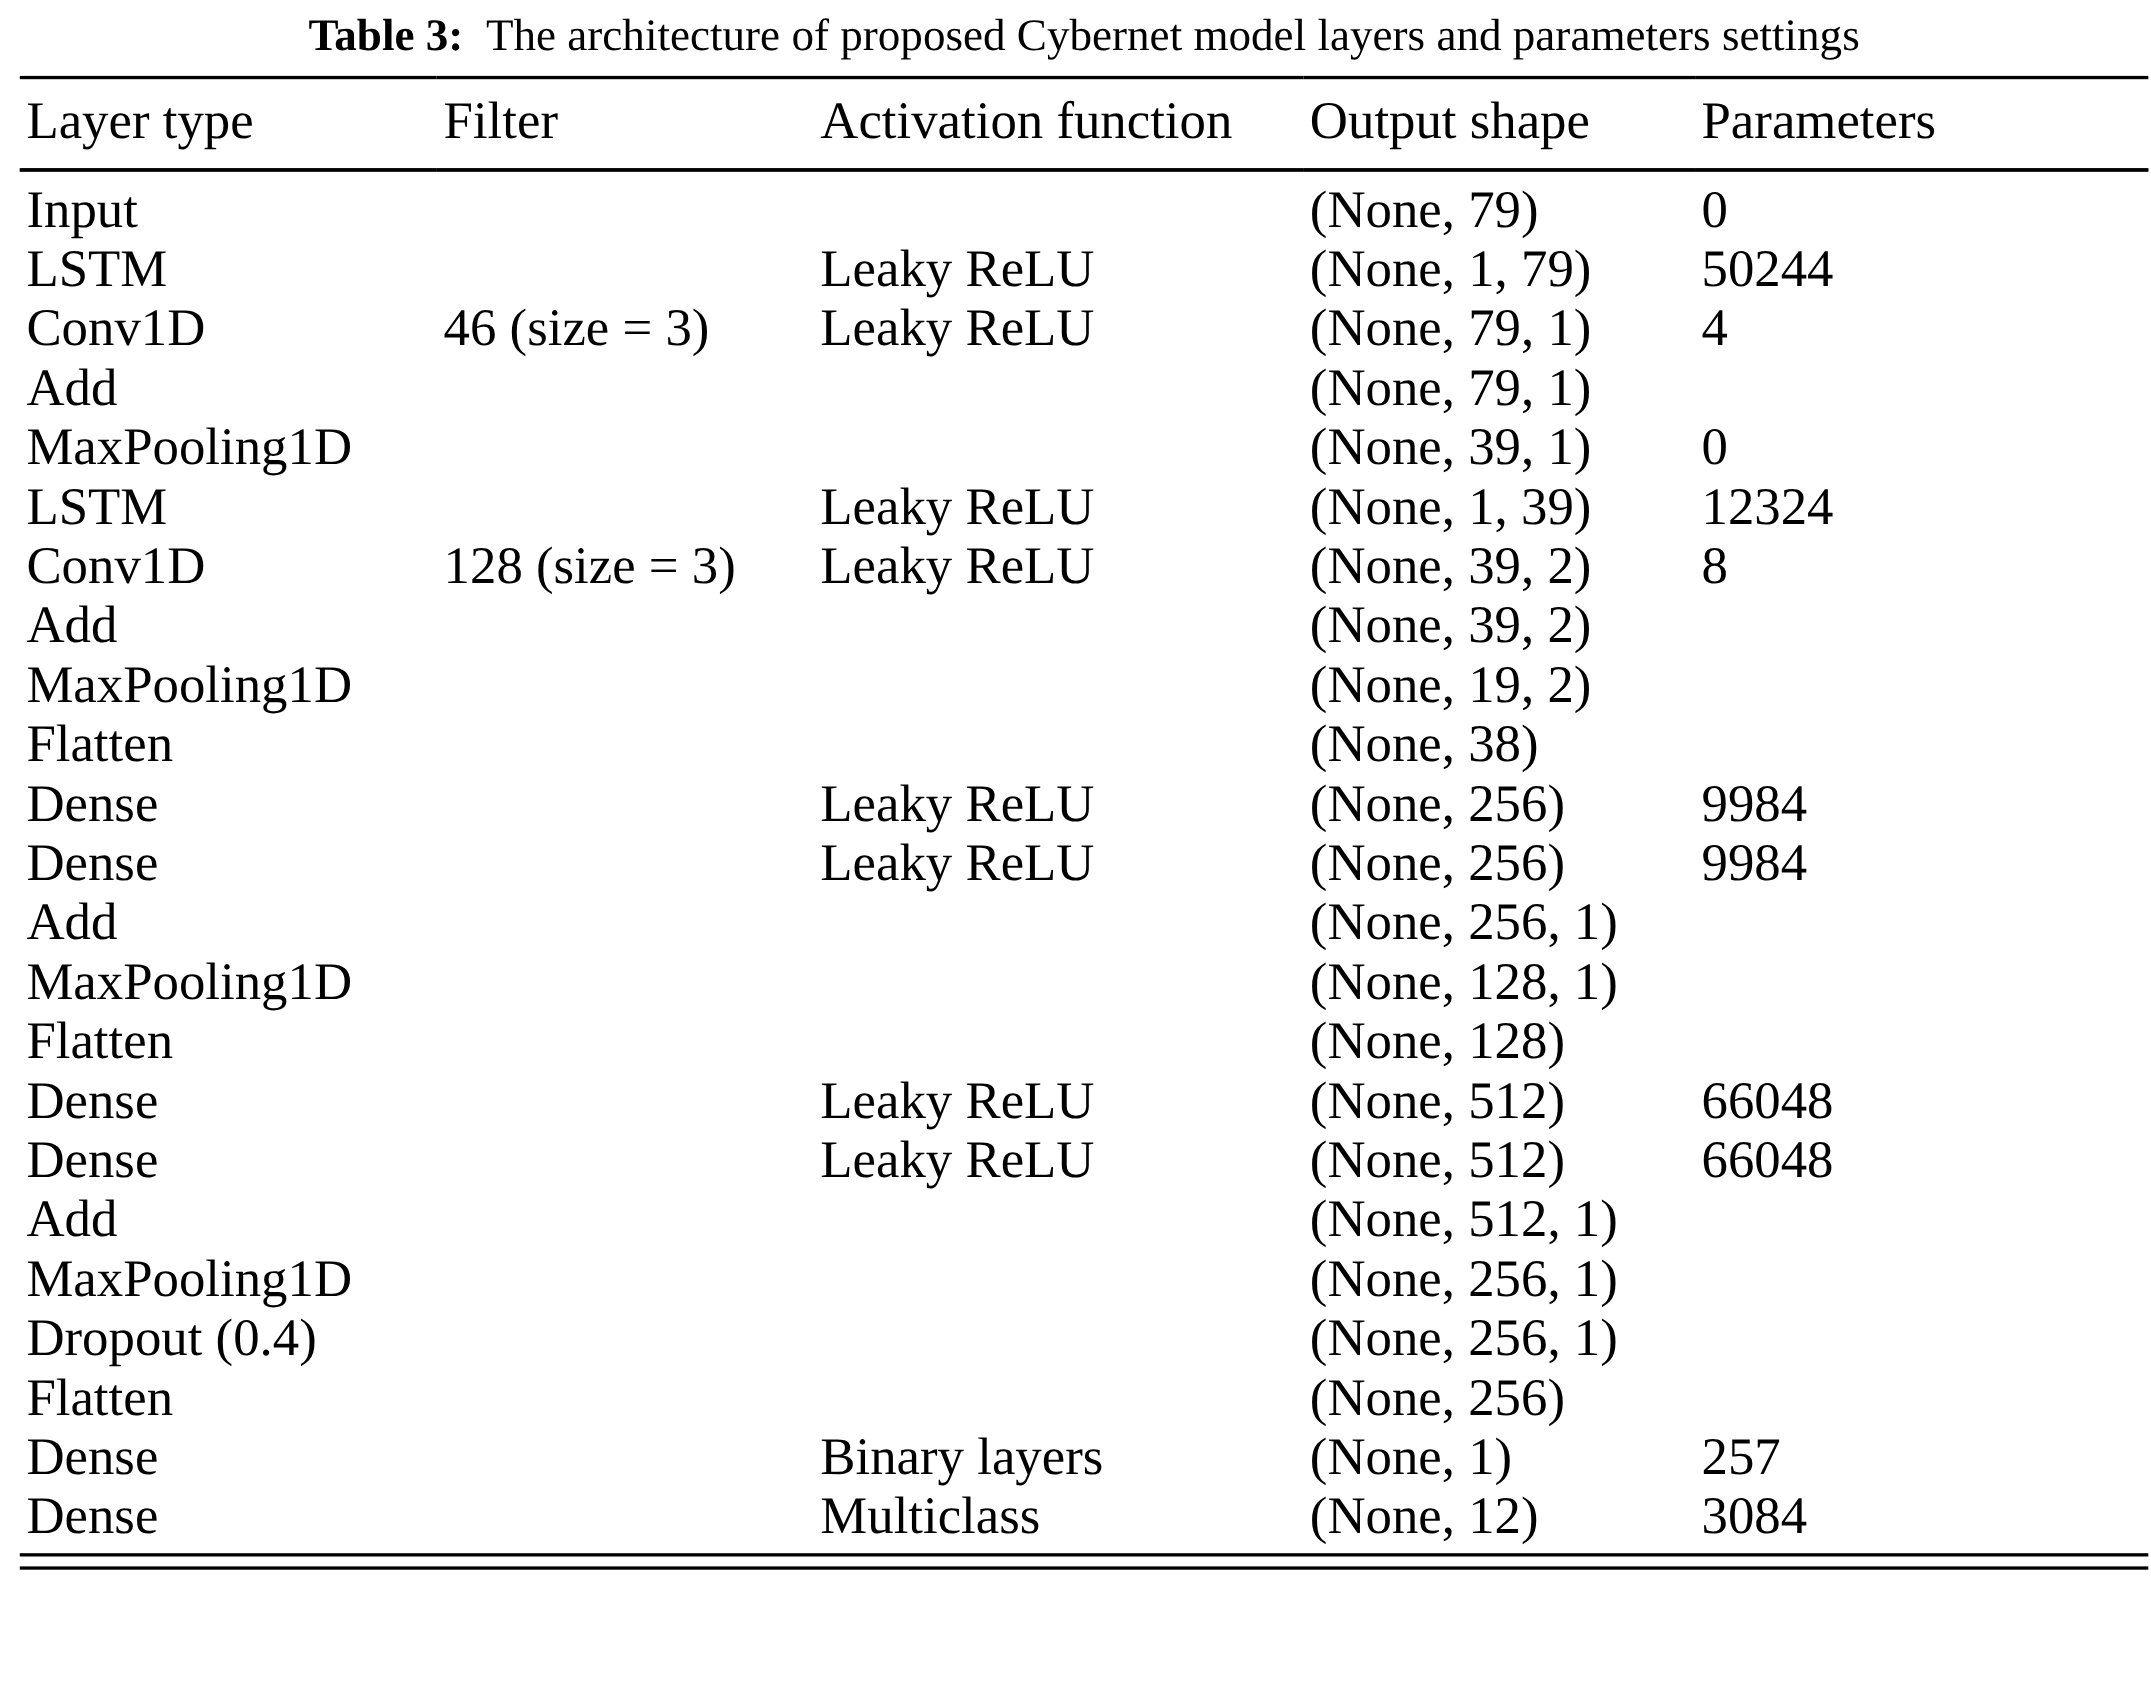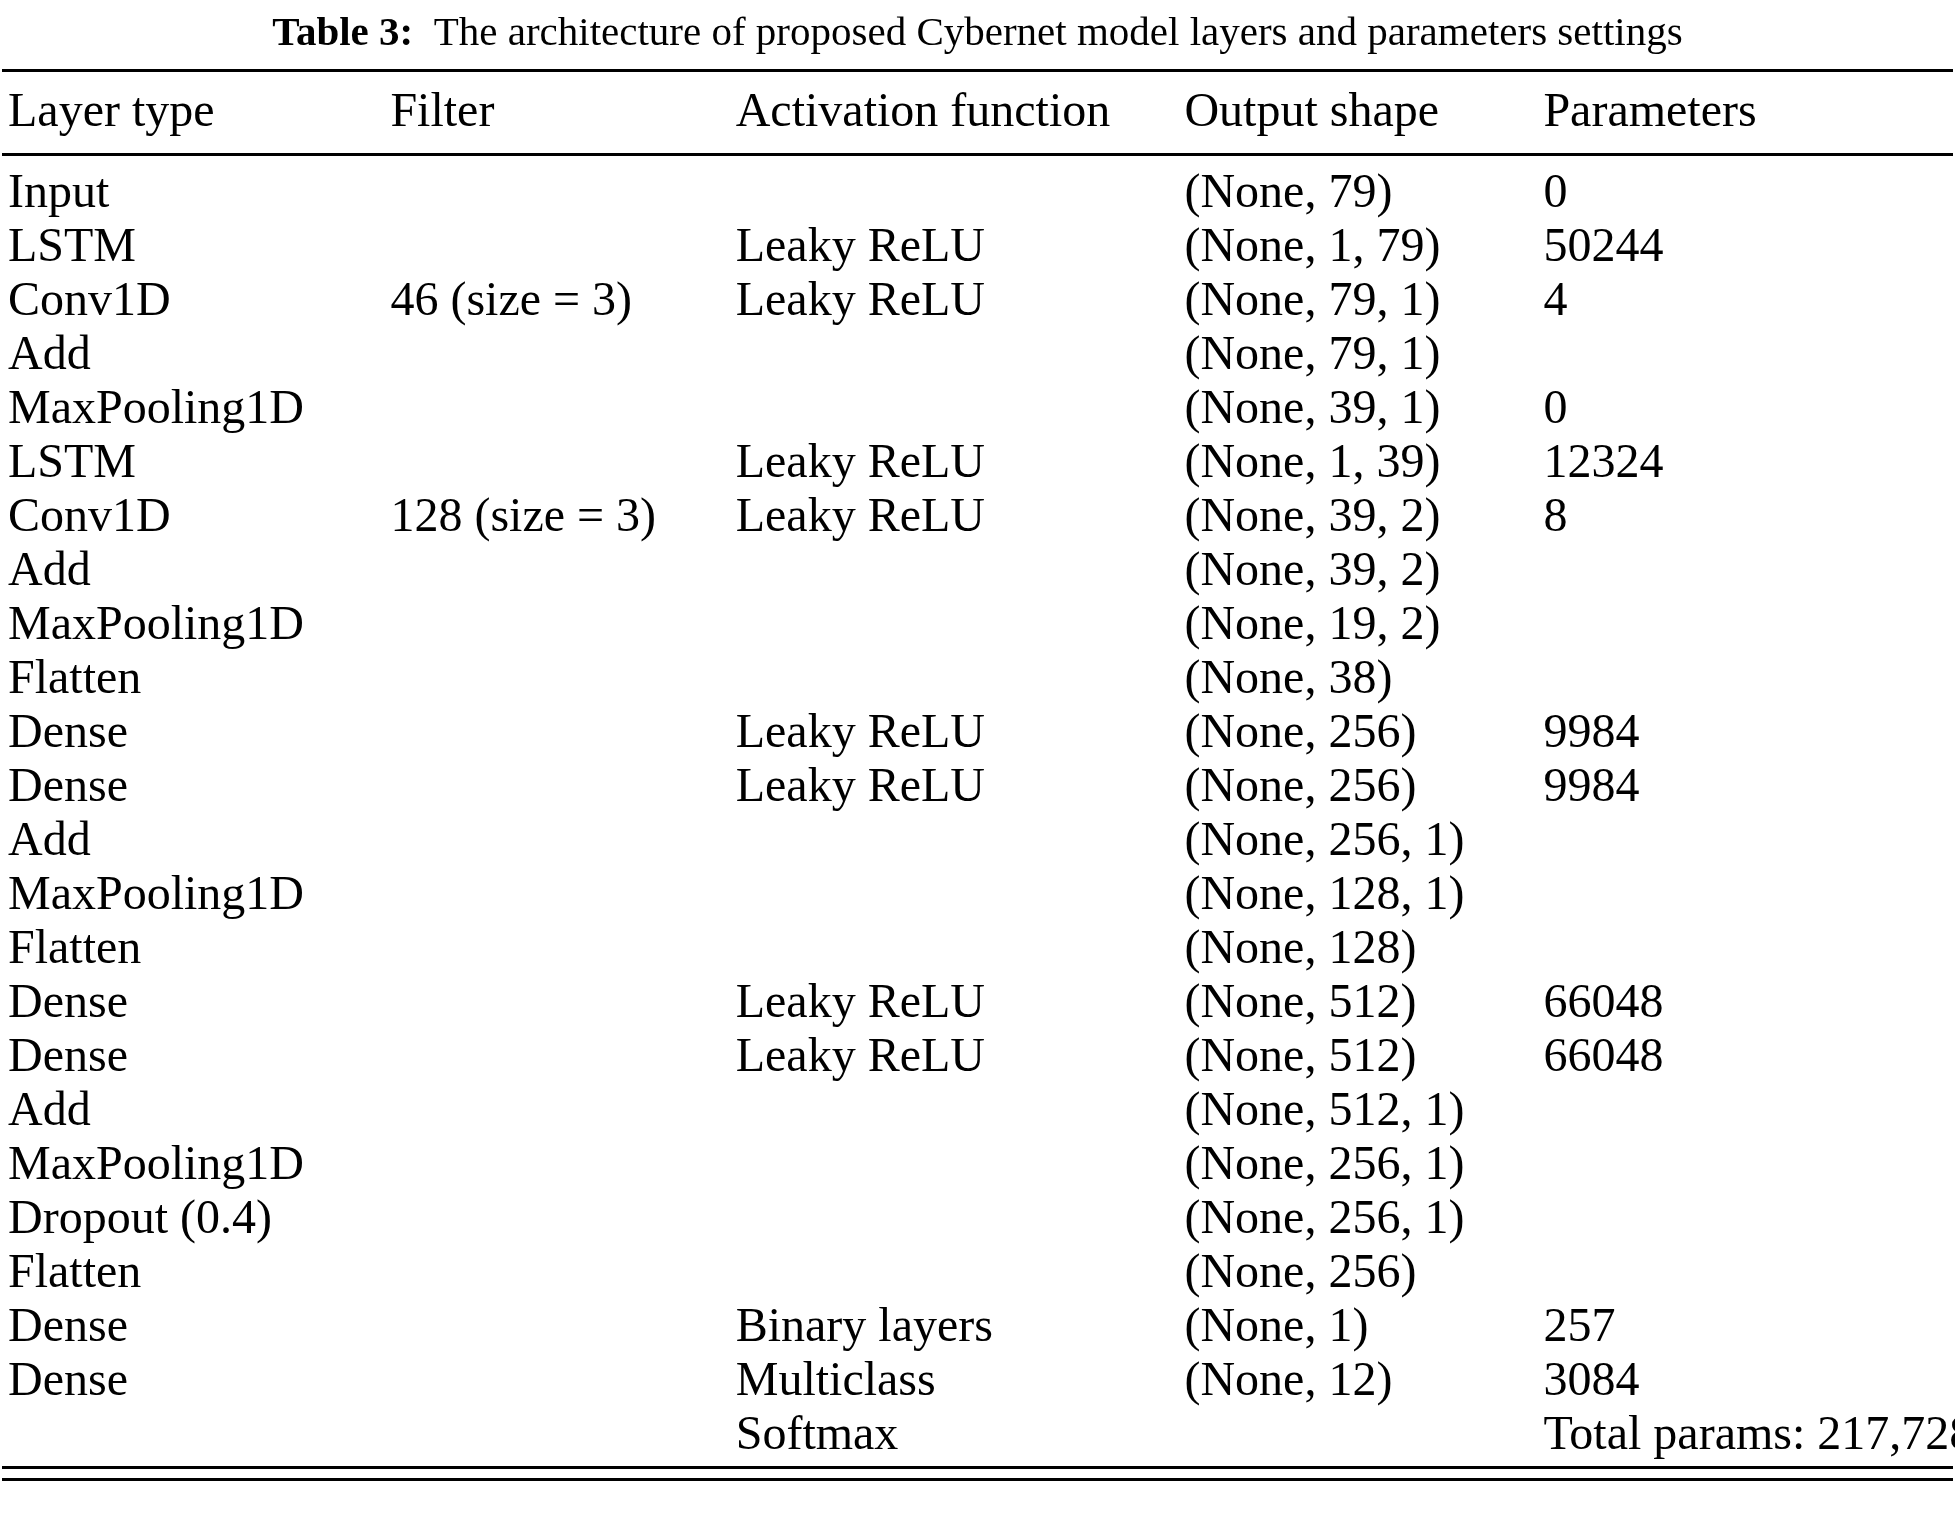--- a/index.html
+++ b/index.html
@@ -10,21 +10,21 @@
   }
   body {
     width: 1955px;
     height: 1538px;
     font-family: "Liberation Serif", "DejaVu Serif", serif;
     overflow: hidden;
   }
   .page {
     width: 1955px;
     box-sizing: border-box;
-    padding: 4px 2px 0 2px;
+    padding: 4px 2px 0 18px;
   }
   .caption {
     text-align: center;
     font-size: 41px;
     line-height: 1.25;
     margin: 2px 0 12px 0;
     white-space: nowrap;
   }
   .caption-label {
     font-weight: bold;
@@ -259,25 +259,18 @@
           <td>(None, 1)</td>
           <td>257</td>
         </tr>
         <tr>
           <td>Dense</td>
           <td></td>
           <td>Multiclass</td>
           <td>(None, 12)</td>
           <td>3084</td>
         </tr>
-        <tr>
-          <td></td>
-          <td></td>
-          <td>Softmax</td>
-          <td></td>
-          <td>Total params: 217,728</td>
-        </tr>
       </tbody>
   </table>
 
   <div class="double-rule"></div>
 
 </div>
 
 </body></html>

